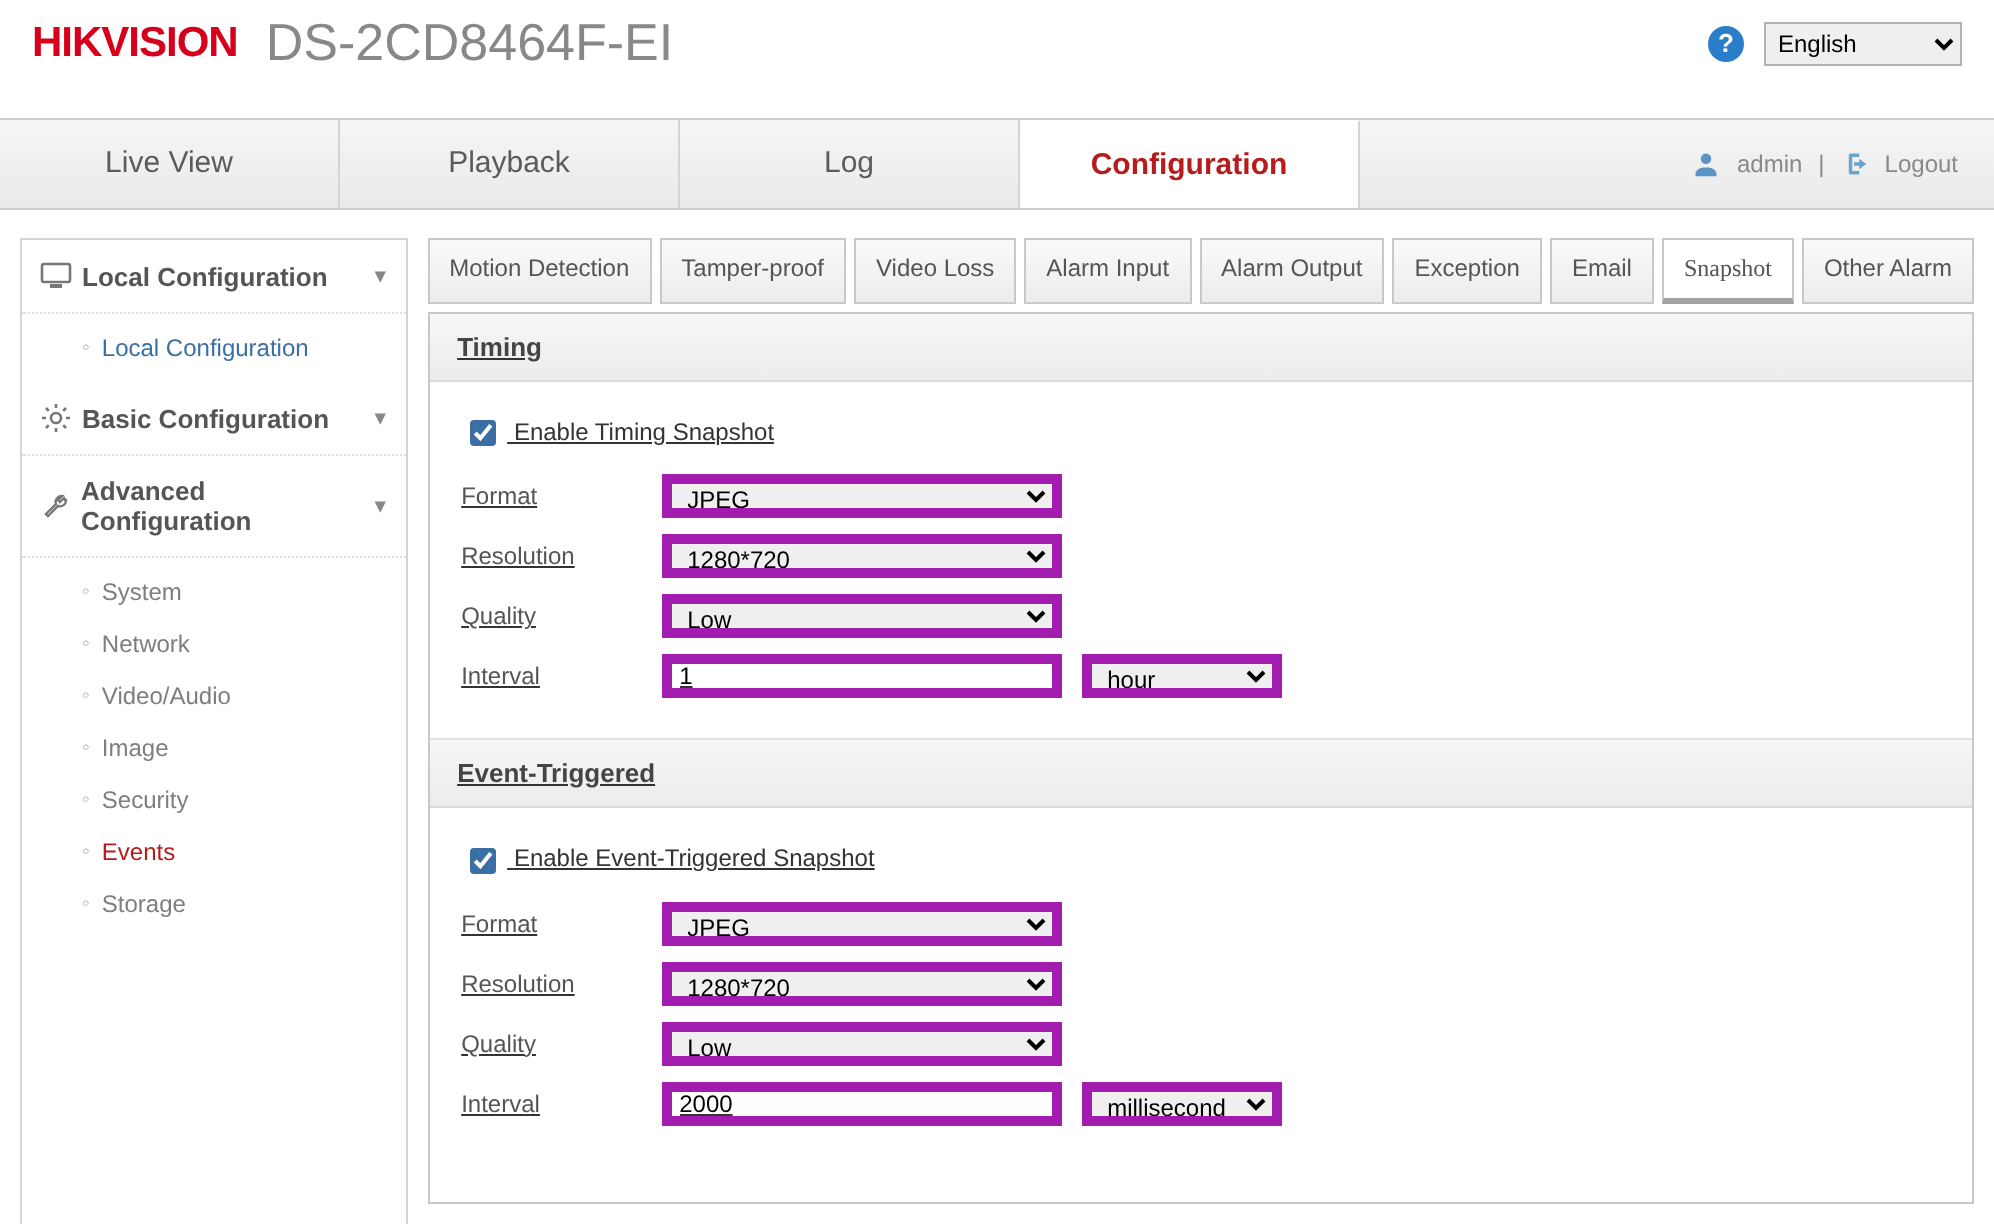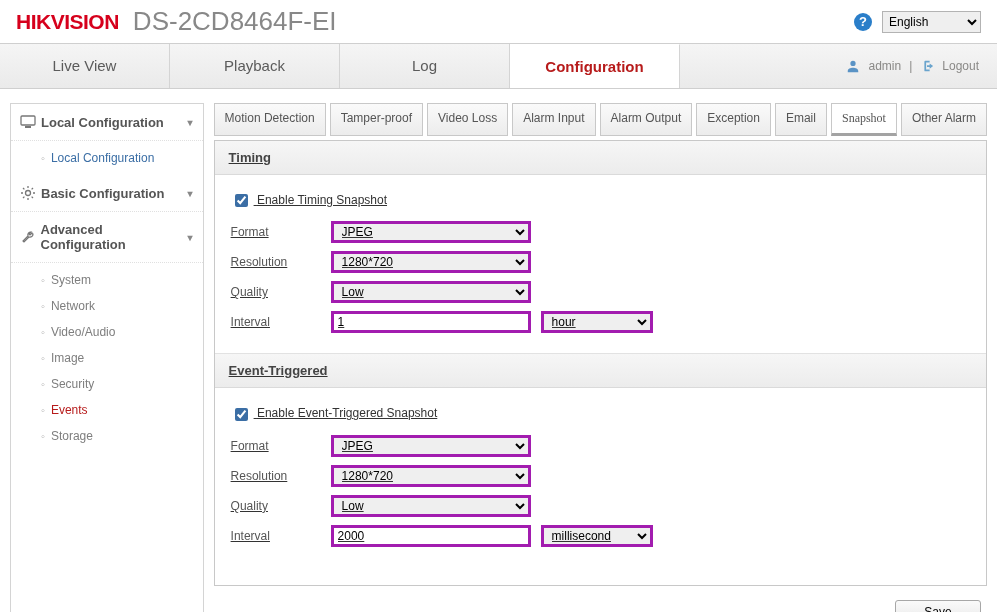--- a/index.html
+++ b/index.html
@@ -3,21 +3,21 @@
 <meta charset="utf-8">
 <style>
 * { box-sizing: border-box; margin: 0; padding: 0; }
 body { font-family: Arial, sans-serif; font-size: 12px; color: #333; background: #fff; width: 997px; }
 .header { display: flex; align-items: center; padding: 6px 16px 2px 16px; }
 .logo { font-family: Arial Black, Arial, sans-serif; font-weight: 900; font-size: 21px; color: #d6001c; letter-spacing: -0.5px; }
 .model { font-size: 26px; color: #888; margin-left: 14px; font-weight: normal; }
 .header-right { margin-left: auto; display: flex; align-items: center; gap: 10px; }
 .help-icon { width: 18px; height: 18px; border-radius: 50%; background: #2a7ec9; color: #fff; display: flex; align-items: center; justify-content: center; font-weight: bold; font-size: 13px; }
 .lang-select { width: 99px; height: 22px; border: 1px solid #b3b3b3; font-size: 12px; padding: 0 2px; }
-.nav { display: flex; background: linear-gradient(to bottom, #f5f5f5, #eaeaea); border: 1px solid #cfcfcf; border-left: none; border-right: none; margin-top: 4px; }
+.nav { display: flex; background: linear-gradient(to bottom, #f5f5f5, #eaeaea); border: 1px solid #cfcfcf; border-left: none; border-right: none; margin-top: 20px; }
 .nav-tab { width: 170px; text-align: center; padding: 13px 0; font-size: 15px; color: #5b5b5b; border-right: 1px solid #d4d4d4; cursor: pointer; }
 .nav-tab.active { background: #fff; color: #b71b1b; font-weight: bold; border-top: 1px solid #fff; }
 .nav-user { margin-left: auto; display: flex; align-items: center; padding-right: 18px; gap: 8px; color: #8a8987; font-size: 12px; }
 .user-icon svg { width: 14px; height: 14px; vertical-align: middle; }
 .logout-icon svg { width: 14px; height: 14px; vertical-align: middle; }
 .body { display: flex; padding: 14px 10px 0 10px; gap: 10px; }
 .sidebar { width: 210px; border: 1px solid #d4d4d4; min-height: 430px; }
 .side-section { padding: 10px 10px 10px 8px; border-bottom: 1px dotted #e0e0e0; font-size: 13px; color: #555; font-weight: bold; display: flex; align-items: center; cursor: pointer; }
 .side-section .sicon { width: 18px; height: 16px; display: inline-flex; align-items: center; justify-content: center; margin-right: 4px; }
 .side-section .chev { margin-left: auto; font-size: 10px; color: #888; }
@@ -29,23 +29,23 @@
 .main { flex: 1; }
 .subtabs { display: flex; gap: 4px; flex-wrap: nowrap; margin-bottom: 4px; }
 .subtab { border: 1px solid #c8c8c8; background: linear-gradient(to bottom,#fafafa,#ececec); padding: 7px 10px; font-size: 12px; color: #555; cursor: pointer; white-space: nowrap; }
 .subtab.active { background: #fff; border-bottom: 3px solid #a3a3a3; font-family: Liberation Serif, serif; }
 .panel { border: 1px solid #c8c8c8; padding: 0 0 18px 0; text-decoration: underline; }
 .section-header { background: linear-gradient(to bottom,#f6f6f6,#ececec); border-top: 1px solid #e2e2e2; border-bottom: 1px solid #dadada; padding: 9px 14px; font-size: 13px; font-weight: bold; color: #444; }
 .section-header:first-child { border-top: none; }
 .section-body { padding: 12px 16px; }
 .row { display: flex; align-items: center; margin-bottom: 8px; }
 .row label.lbl { width: 100px; color: #555; }
-.row select, .row input[type="text"] { height: 22px; border: 3px solid #a21caf; font-size: 12px; padding: 0 4px; }
+.row select, .row input[type="text"] { height: 22px; border: 5px solid #a21caf; font-size: 12px; padding: 0 4px; }
 .row select.wide, .row input.wide { width: 200px; }
-.row select.unit { width: 112px; margin-left: 10px; }
+.row select.unit { width: 100px; margin-left: 10px; }
 .check-row { margin: 6px 0 14px 4px; }
 .check-row input { vertical-align: middle; accent-color: #3b6ea5; margin-right: 6px; }
 .save-bar { text-align: right; margin-top: 14px; padding-right: 6px; }
 .save-btn { width: 86px; height: 24px; border: 1px solid #a7a7a7; background: linear-gradient(to bottom,#fafafa,#e8e8e8); border-radius: 3px; cursor: pointer; font-size: 12px; }
 </style>
 </head>
 <body>
 
 <div class="header">
   <span class="logo">HIKVISION</span>

